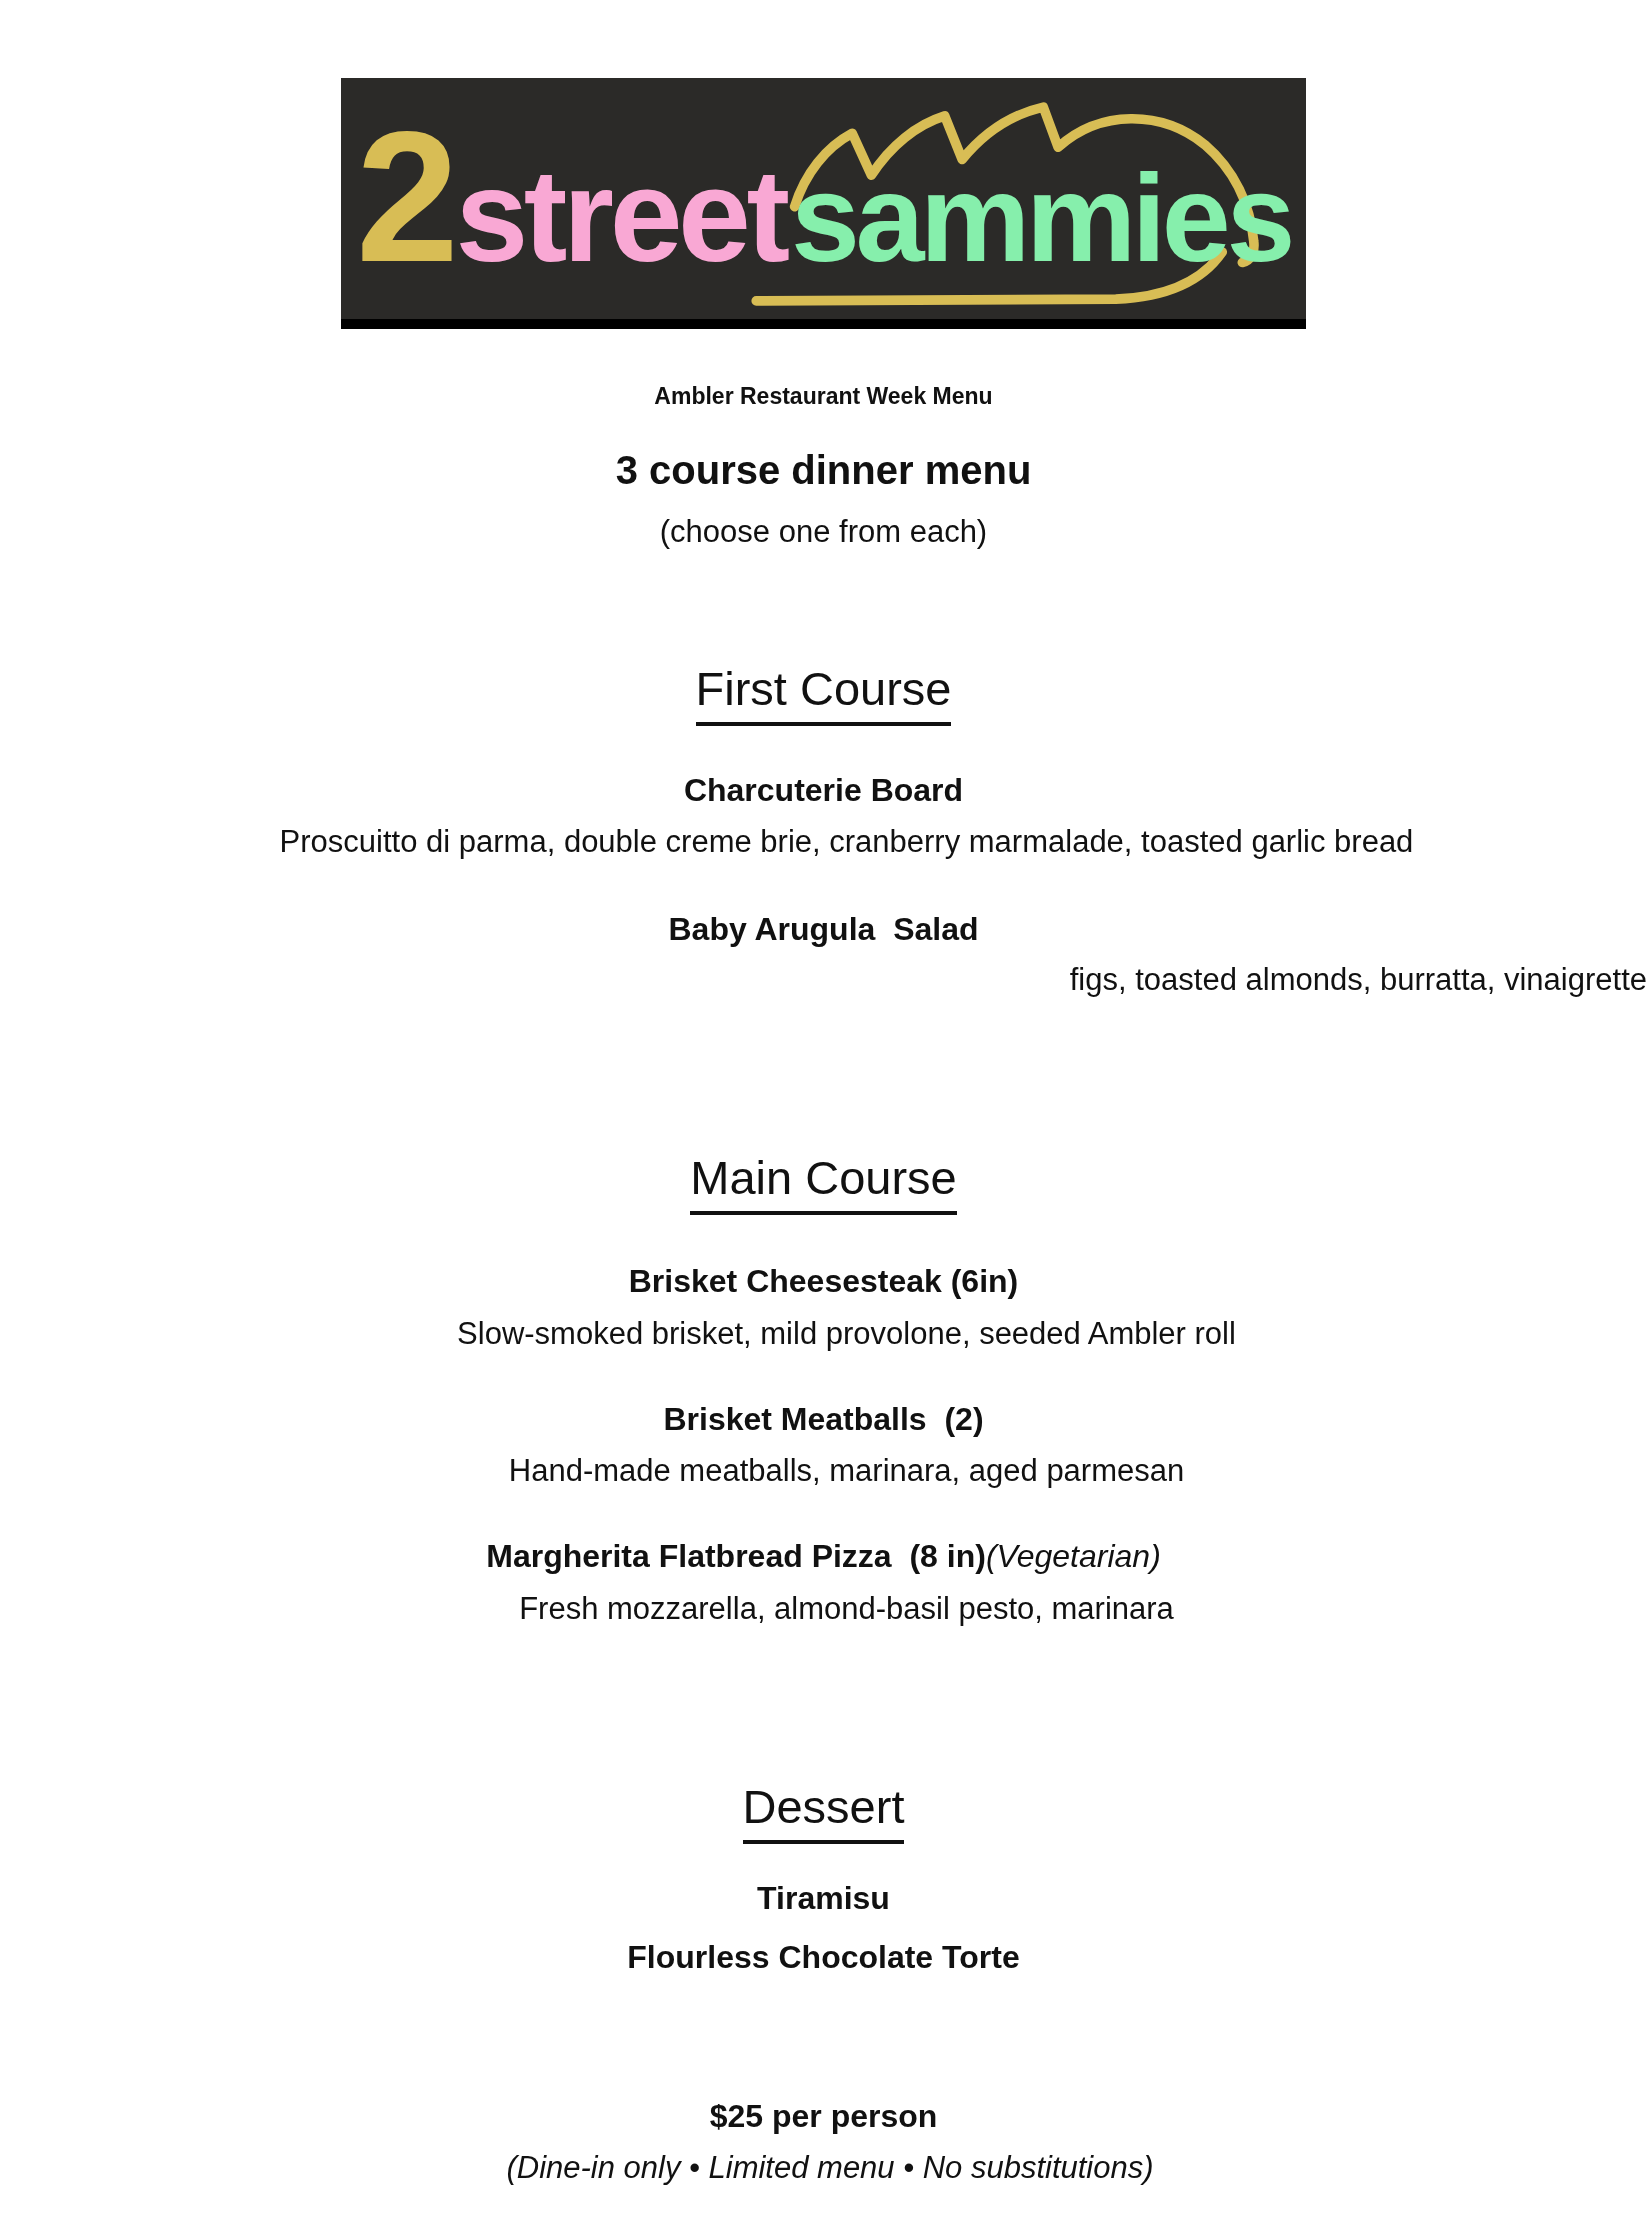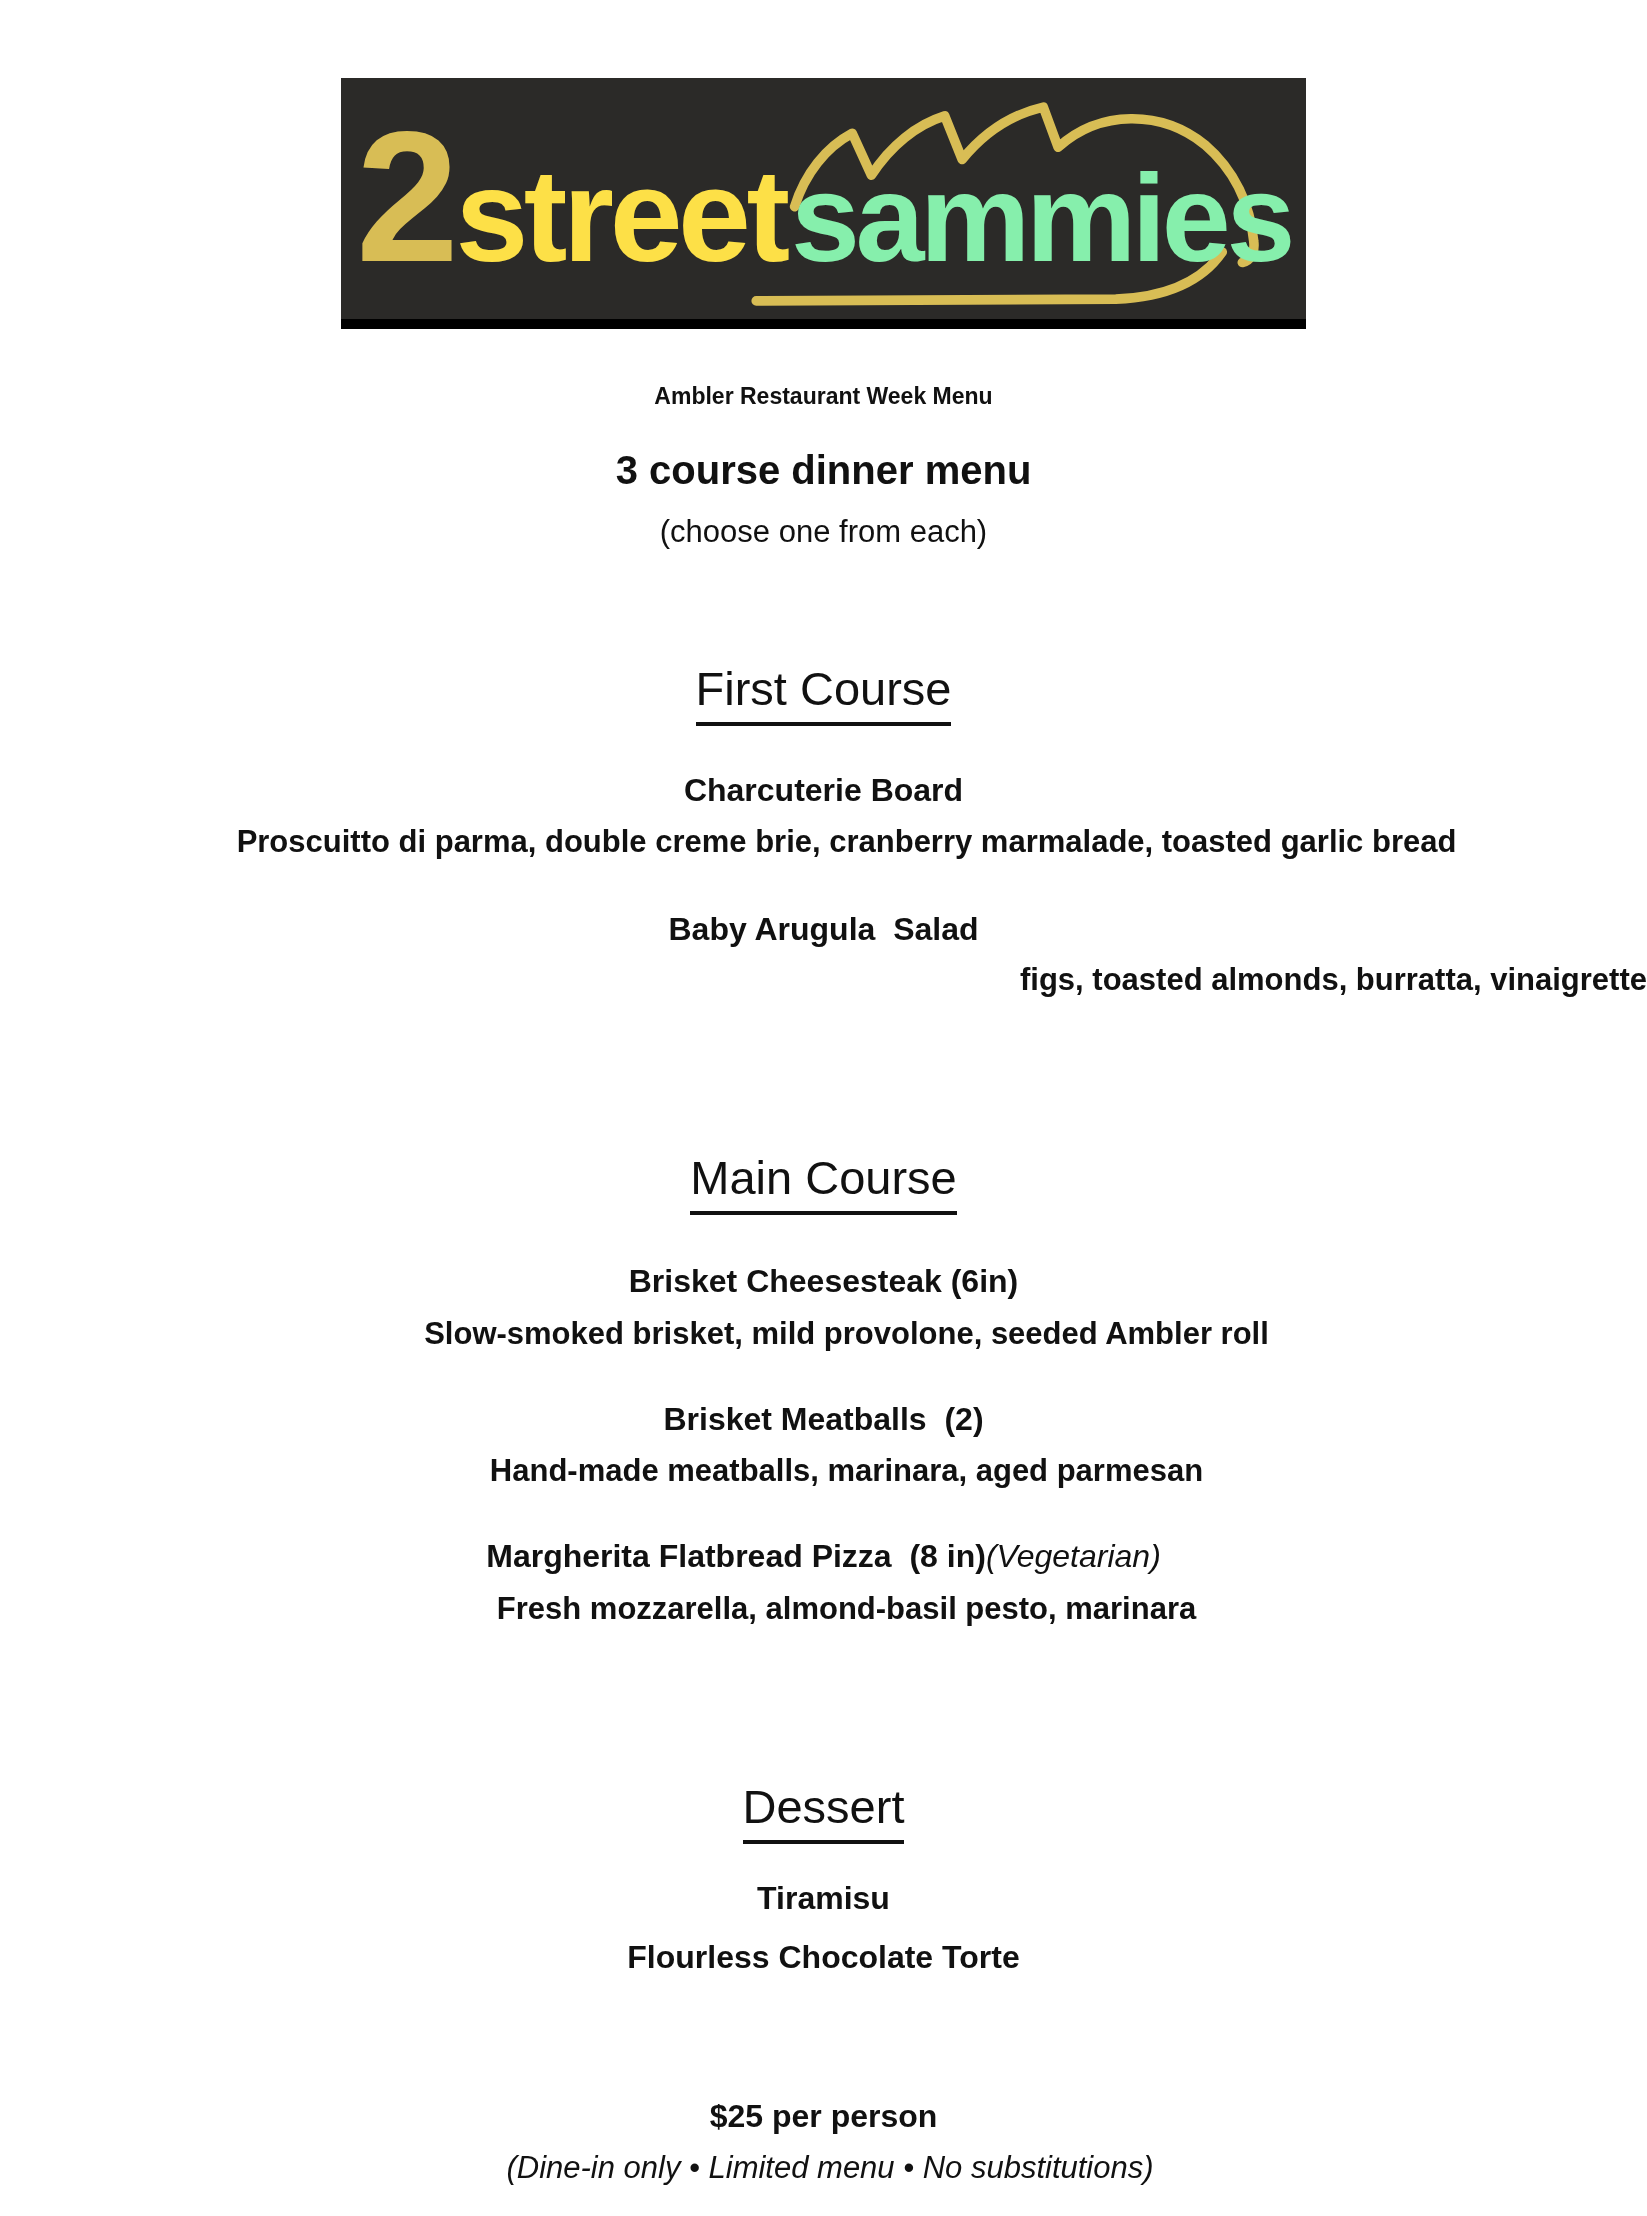--- a/index.html
+++ b/index.html
@@ -39,21 +39,21 @@
     line-height: 1;
     margin-top: -12.2px;
   }
   .logo-2 {
     color: #d8bd55;
     font-size: 185px;
     font-weight: 700;
     letter-spacing: -3.5px;
   }
   .logo-street {
-    color: #fde047;
+    color: #f9a8d4;
     font-size: 131px;
     font-weight: 700;
     letter-spacing: -4.4px;
   }
   .sammies-wrap {
     position: relative;
     display: inline-block;
     margin-left: 5.2px;
   }
   .logo-sammies {
@@ -90,21 +90,21 @@
   .hd-dessert { margin-top: 149px; }
 
   .item-name {
     font-size: 32px;
     font-weight: 700;
     line-height: 1.2;
     white-space: pre-wrap;
   }
   .item-desc {
     font-size: 31px;
-    font-weight: 700;
+    font-weight: 400;
     line-height: 1.2;
     margin-top: 14px;
     padding-left: 46px;
   }
   .veg-tag { font-weight: 400; font-style: italic; }
 
   .mt-52  { margin-top: 45px; }
   .mt-57  { margin-top: 50px; }
   .mt-14  { margin-top: 12.2px; text-align: right; }
   .mt-54  { margin-top: 47px; }

